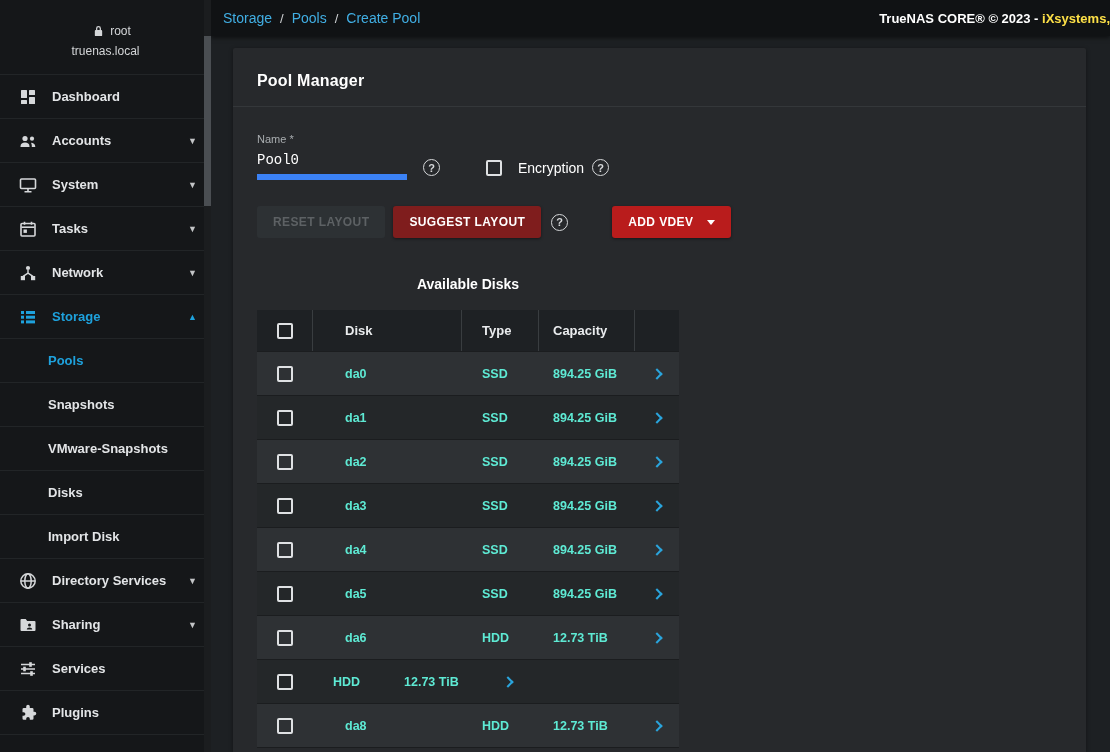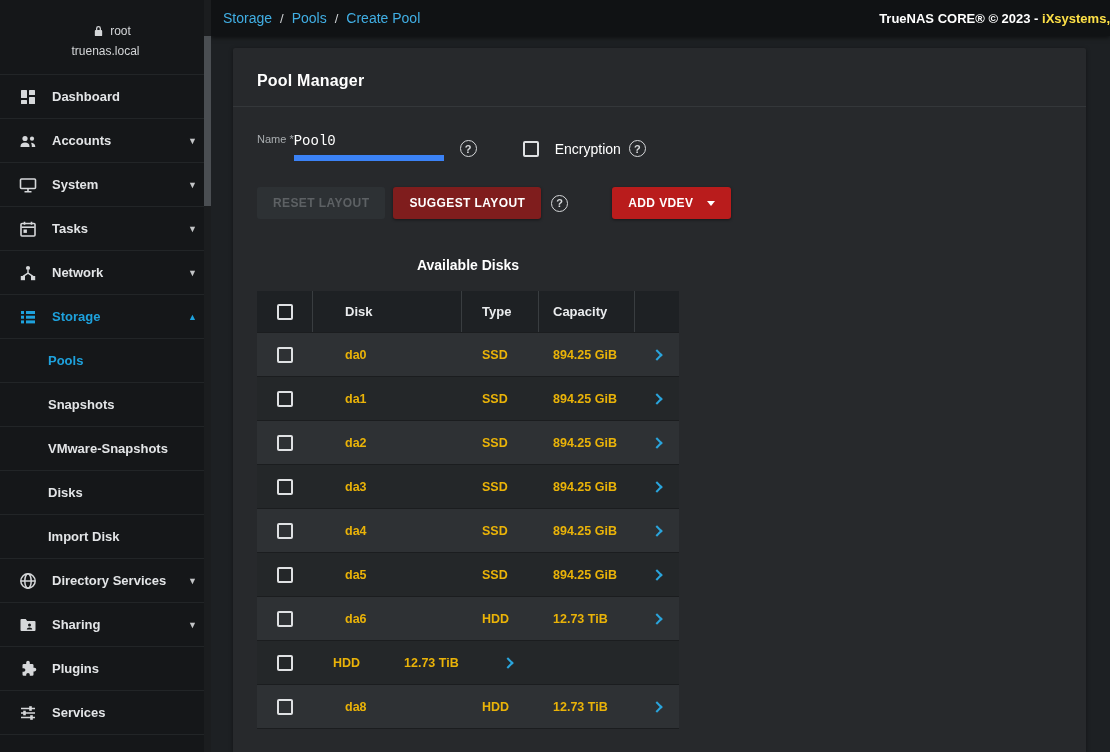--- a/index.html
+++ b/index.html
@@ -58,21 +58,21 @@
   .card {
     background:#27292c; height:100%; border-radius:2px 2px 0 0;
     box-shadow:0 1px 4px rgba(0,0,0,.4);
   }
   .card-header {
     padding:24px 24px 16px; font-size:16px; font-weight:700; color:#ffffff;
     letter-spacing:.2px; border-bottom:1px solid #34373a;
   }
 
   .form-row { display:flex; align-items:flex-end; margin:26px 24px 0; }
-  .name-group { display:flex; flex-direction:row; }
+  .name-group { display:flex; flex-direction:column; }
   .field-label { font-size:11px; color:#a9adb0; margin-bottom:7px; }
   .name-input {
     width:150px; background:transparent; border:none; outline:none;
     border-bottom:6px solid #3b82f6; color:#ffffff; font-size:14px;
     font-family:Liberation Mono, monospace; padding:0 0 6px;
   }
   .help-circle {
     width:17px; height:17px; border:1.5px solid #d6d8da; border-radius:50%;
     color:#d6d8da; font-size:11px; font-weight:700;
     display:inline-flex; align-items:center; justify-content:center;
@@ -113,21 +113,21 @@
   .t-head .c { border-right:1px solid #393d40; font-size:13px; font-weight:700; color:#eaecee; }
   .t-head .c:last-child { border-right:none; }
   .c { display:flex; align-items:center; }
   .c1 { width:56px; justify-content:center; }
   .c2 { width:149px; padding-left:32px; }
   .c3 { width:77px; padding-left:20px; }
   .c4 { width:96px; padding-left:14px; }
   .c5 { width:44px; justify-content:center; }
   .t-row.even { background:#2e3134; }
   .t-row.odd { background:#242729; }
-  .val { font-size:12.5px; font-weight:700; color:#eab308; }
+  .val { font-size:12.5px; font-weight:700; color:#5eead4; }
   .row-chevron {
     width:8px; height:8px; border-top:2px solid #2aa5dd; border-right:2px solid #2aa5dd;
     transform:rotate(45deg); cursor:pointer; display:inline-block;
   }
 </style>
 </head>
 <body>
 
 <nav class="sidebar">
   <div class="user-block">
@@ -255,37 +255,37 @@
           <circle cx="11.5" cy="10" r="1.5" fill="#151719"></circle>
           <path d="M8.8 14.5c0-1.3 1.2-2 2.7-2s2.7.7 2.7 2z" fill="#151719"></path>
         </svg>
     </span>
     <span class="label">Sharing</span>
     <span class="chevron">▼</span>
   </div>
 
   <div class="nav-item">
     <span class="icon">
-      <svg viewBox="0 0 20 20" fill="currentColor">
-          <path d="M8.2 3.6a1.8 1.8 0 0 1 3.6 0V5h2.4A1.3 1.3 0 0 1 15.5 6.3V8.8h1a1.8 1.8 0 0 1 0 3.6h-1v3.1a1.3 1.3 0 0 1-1.3 1.3h-2.4v-1.1a1.8 1.8 0 0 0-3.6 0v1.1H5.8a1.3 1.3 0 0 1-1.3-1.3v-2.7h1.1a1.8 1.8 0 0 0 0-3.6H4.5V6.3A1.3 1.3 0 0 1 5.8 5h2.4z"></path>
-        </svg>
-    </span>
-    <span class="label">Plugins</span>
-  </div>
-
-  <div class="nav-item">
-    <span class="icon">
       <svg viewBox="0 0 20 20">
           <path d="M3 5.5h14M3 10h14M3 14.5h14" stroke="currentColor" stroke-width="1.6"></path>
           <rect x="11.2" y="3.2" width="2.6" height="4.6" fill="currentColor"></rect>
           <rect x="5.2" y="7.7" width="2.6" height="4.6" fill="currentColor"></rect>
           <rect x="12.2" y="12.2" width="2.6" height="4.6" fill="currentColor"></rect>
         </svg>
     </span>
     <span class="label">Services</span>
+  </div>
+
+  <div class="nav-item">
+    <span class="icon">
+      <svg viewBox="0 0 20 20" fill="currentColor">
+          <path d="M8.2 3.6a1.8 1.8 0 0 1 3.6 0V5h2.4A1.3 1.3 0 0 1 15.5 6.3V8.8h1a1.8 1.8 0 0 1 0 3.6h-1v3.1a1.3 1.3 0 0 1-1.3 1.3h-2.4v-1.1a1.8 1.8 0 0 0-3.6 0v1.1H5.8a1.3 1.3 0 0 1-1.3-1.3v-2.7h1.1a1.8 1.8 0 0 0 0-3.6H4.5V6.3A1.3 1.3 0 0 1 5.8 5h2.4z"></path>
+        </svg>
+    </span>
+    <span class="label">Plugins</span>
   </div>
 
   <div class="scroll-track">
     <div class="scroll-thumb"></div>
   </div>
 </nav>
 
 <header class="topbar">
   <div class="breadcrumb">
     <a>Storage</a>

